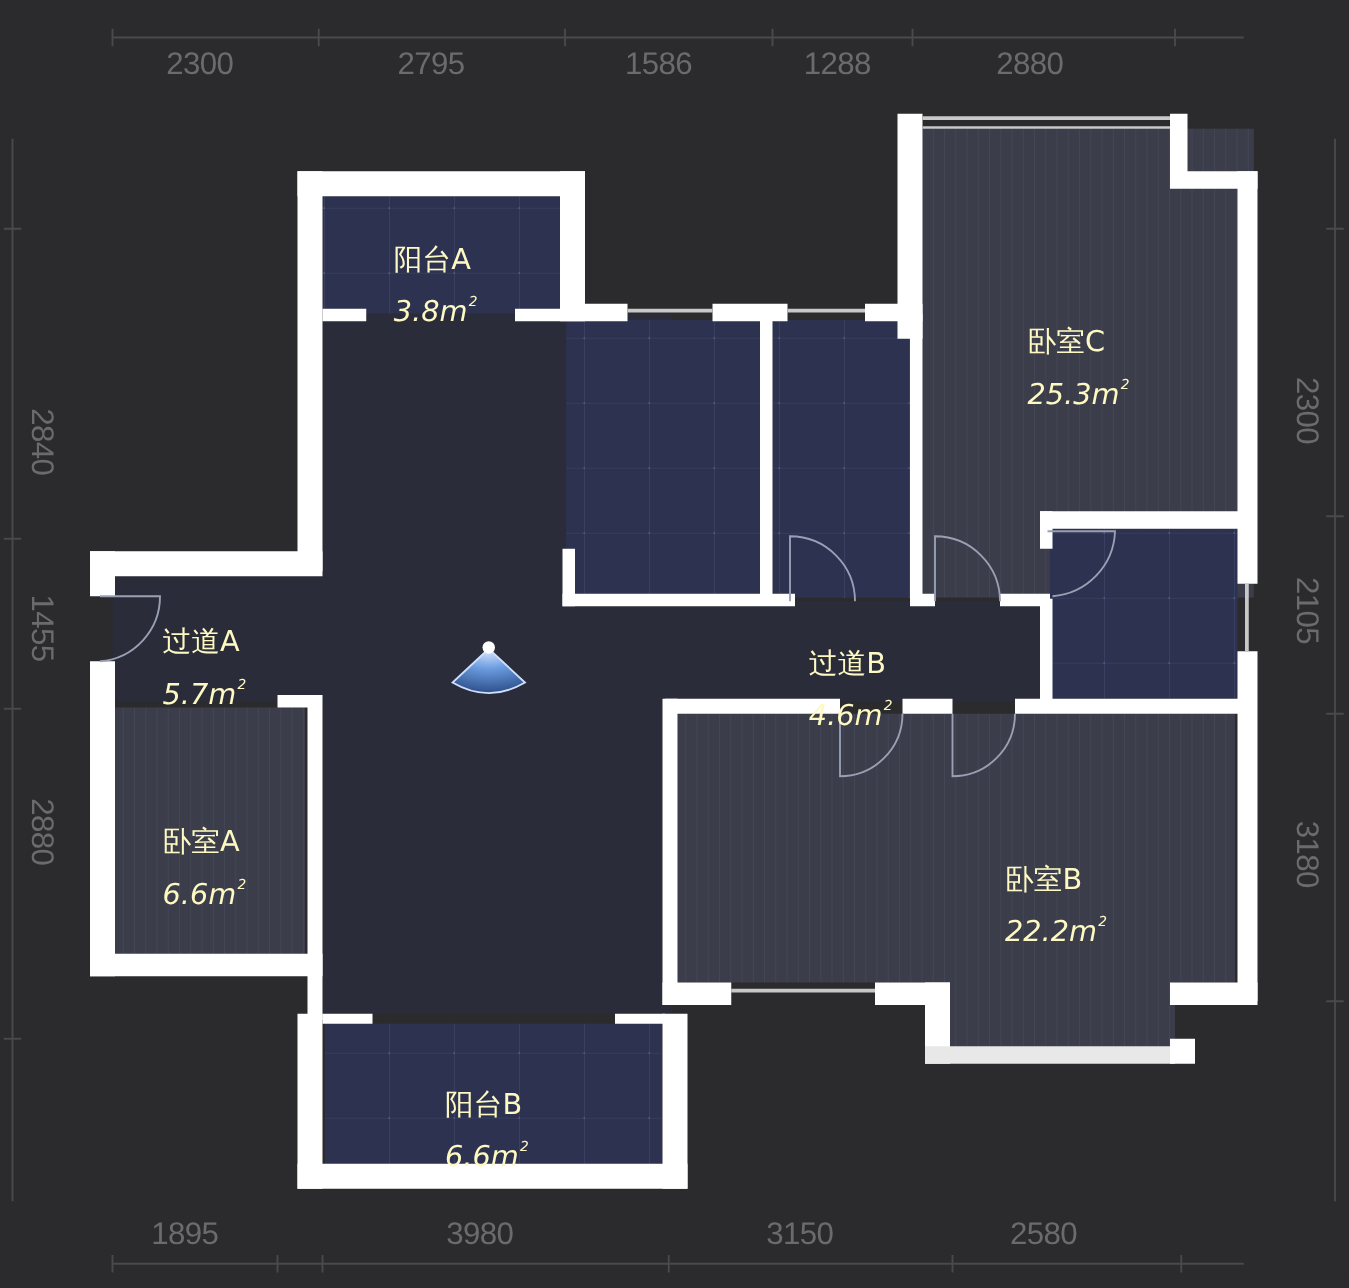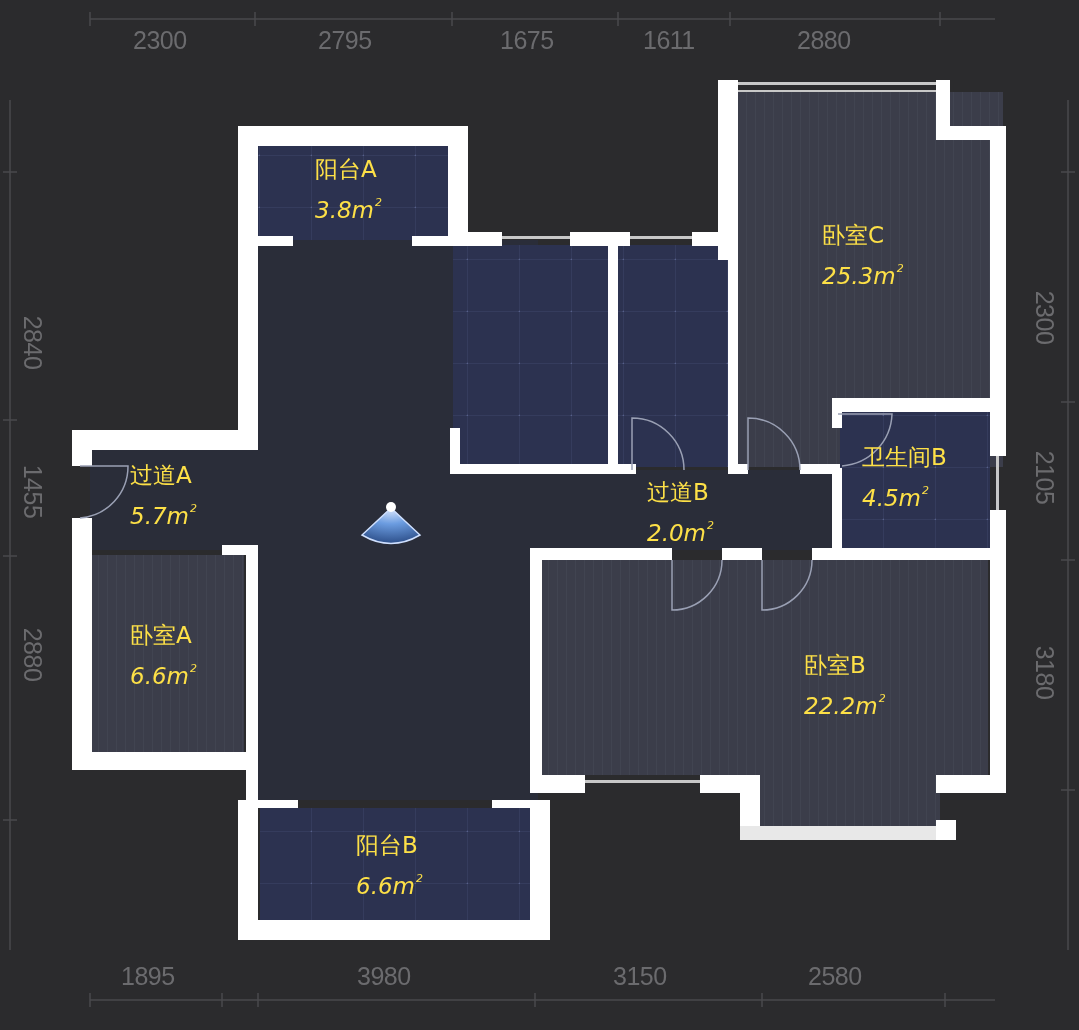--- a/index.html
+++ b/index.html
@@ -1,21 +1,21 @@
 <!DOCTYPE html>
 <html><head>
 <meta charset="utf-8">
 <style>
   html, body { margin: 0; padding: 0; background: #2b2b2d; }
   body { width: 1079px; height: 1030px; overflow: hidden; position: relative;
          font-family: "DejaVu Sans", "Liberation Sans", sans-serif; }
-  #stage { position: absolute; left: 0; top: 0; width: 1079px; height: 758px; }
+  #stage { position: absolute; left: 0; top: 11px; width: 1079px; height: 758px; }
   .dim { position: absolute; color: #6b6b6e; font-size: 25px; font-family: "Liberation Sans", "DejaVu Sans", sans-serif; letter-spacing: -0.5px; }
   .dim-v { position: absolute; color: #6b6b6e; font-size: 25px; font-family: "Liberation Sans", "DejaVu Sans", sans-serif; transform: rotate(90deg); transform-origin: center center; letter-spacing: -0.5px; }
-  .room-label { position: absolute; color: #fde047; text-align: left; font-size: 23px; line-height: 34px; white-space: nowrap; }
+  .room-label { position: absolute; color: #fef9c3; text-align: left; font-size: 23px; line-height: 34px; white-space: nowrap; margin-top: 28px; }
   .room-label .name { display: block; }
   .room-label .area { display: block; font-style: italic; }
   .room-label sup { font-size: 11px; vertical-align: 12px; margin-left: 1px; }
 </style>
 </head>
 <body>
 
 <div id="stage">
 
   <svg width="1079" height="1030" viewBox="0 0 1079 1030" xmlns="http://www.w3.org/2000/svg">
@@ -150,22 +150,22 @@
 
     <g>
       <path d="M391 508 L362 535 Q391 552 420 535 Z" fill="url(#cone)" stroke="#cfe0ff" stroke-width="1.5"></path>
       <circle cx="391" cy="507" r="5" fill="#ffffff"></circle>
     </g>
   </svg>
 
   
   <span class="dim" style="left:133px;top:26px">2300</span>
   <span class="dim" style="left:318px;top:26px">2795</span>
-  <span class="dim" style="left:500px;top:26px">1675</span>
-  <span class="dim" style="left:643px;top:26px">1611</span>
+  <span class="dim" style="left:500px;top:26px">1586</span>
+  <span class="dim" style="left:643px;top:26px">1288</span>
   <span class="dim" style="left:797px;top:26px">2880</span>
 
   <span class="dim" style="left:121px;top:962px">1895</span>
   <span class="dim" style="left:357px;top:962px">3980</span>
   <span class="dim" style="left:613px;top:962px">3150</span>
   <span class="dim" style="left:808px;top:962px">2580</span>
 
   <span class="dim-v" style="left:6px;top:328px">2840</span>
   <span class="dim-v" style="left:6px;top:477px">1455</span>
   <span class="dim-v" style="left:6px;top:640px">2880</span>
@@ -182,25 +182,21 @@
   <div class="room-label" style="left:822px;top:218px">
     <span class="name">卧室C</span>
     <span class="area"><span>25.3</span><span>m</span><sup>2</sup></span>
   </div>
   <div class="room-label" style="left:130px;top:458px">
     <span class="name">过道A</span>
     <span class="area"><span>5.7</span><span>m</span><sup>2</sup></span>
   </div>
   <div class="room-label" style="left:647px;top:475px">
     <span class="name">过道B</span>
-    <span class="area"><span>2.0</span><span>m</span><sup>2</sup></span>
-  </div>
-  <div class="room-label" style="left:862px;top:440px">
-    <span class="name">卫生间B</span>
-    <span class="area"><span>4.5</span><span>m</span><sup>2</sup></span>
+    <span class="area"><span>4.6</span><span>m</span><sup>2</sup></span>
   </div>
   <div class="room-label" style="left:130px;top:618px">
     <span class="name">卧室A</span>
     <span class="area"><span>6.6</span><span>m</span><sup>2</sup></span>
   </div>
   <div class="room-label" style="left:804px;top:648px">
     <span class="name">卧室B</span>
     <span class="area"><span>22.2</span><span>m</span><sup>2</sup></span>
   </div>
   <div class="room-label" style="left:356px;top:828px">

